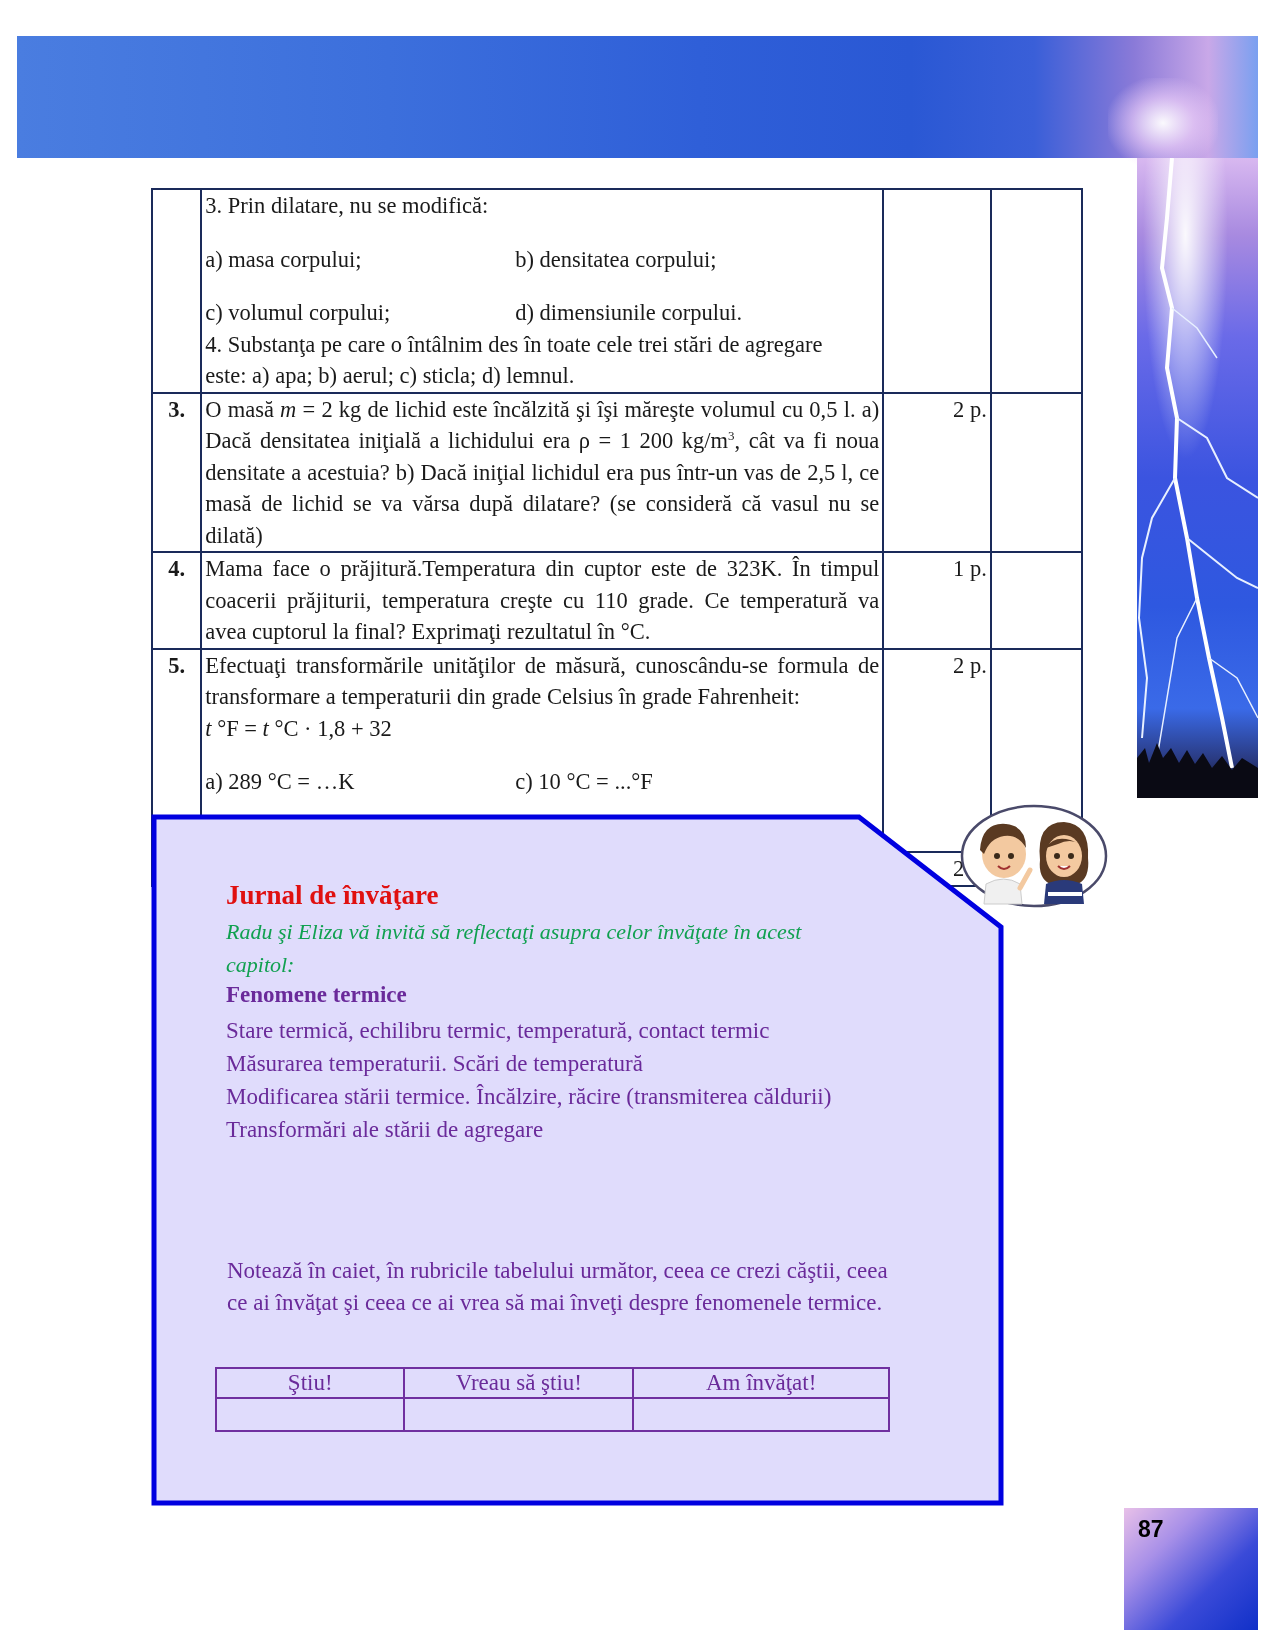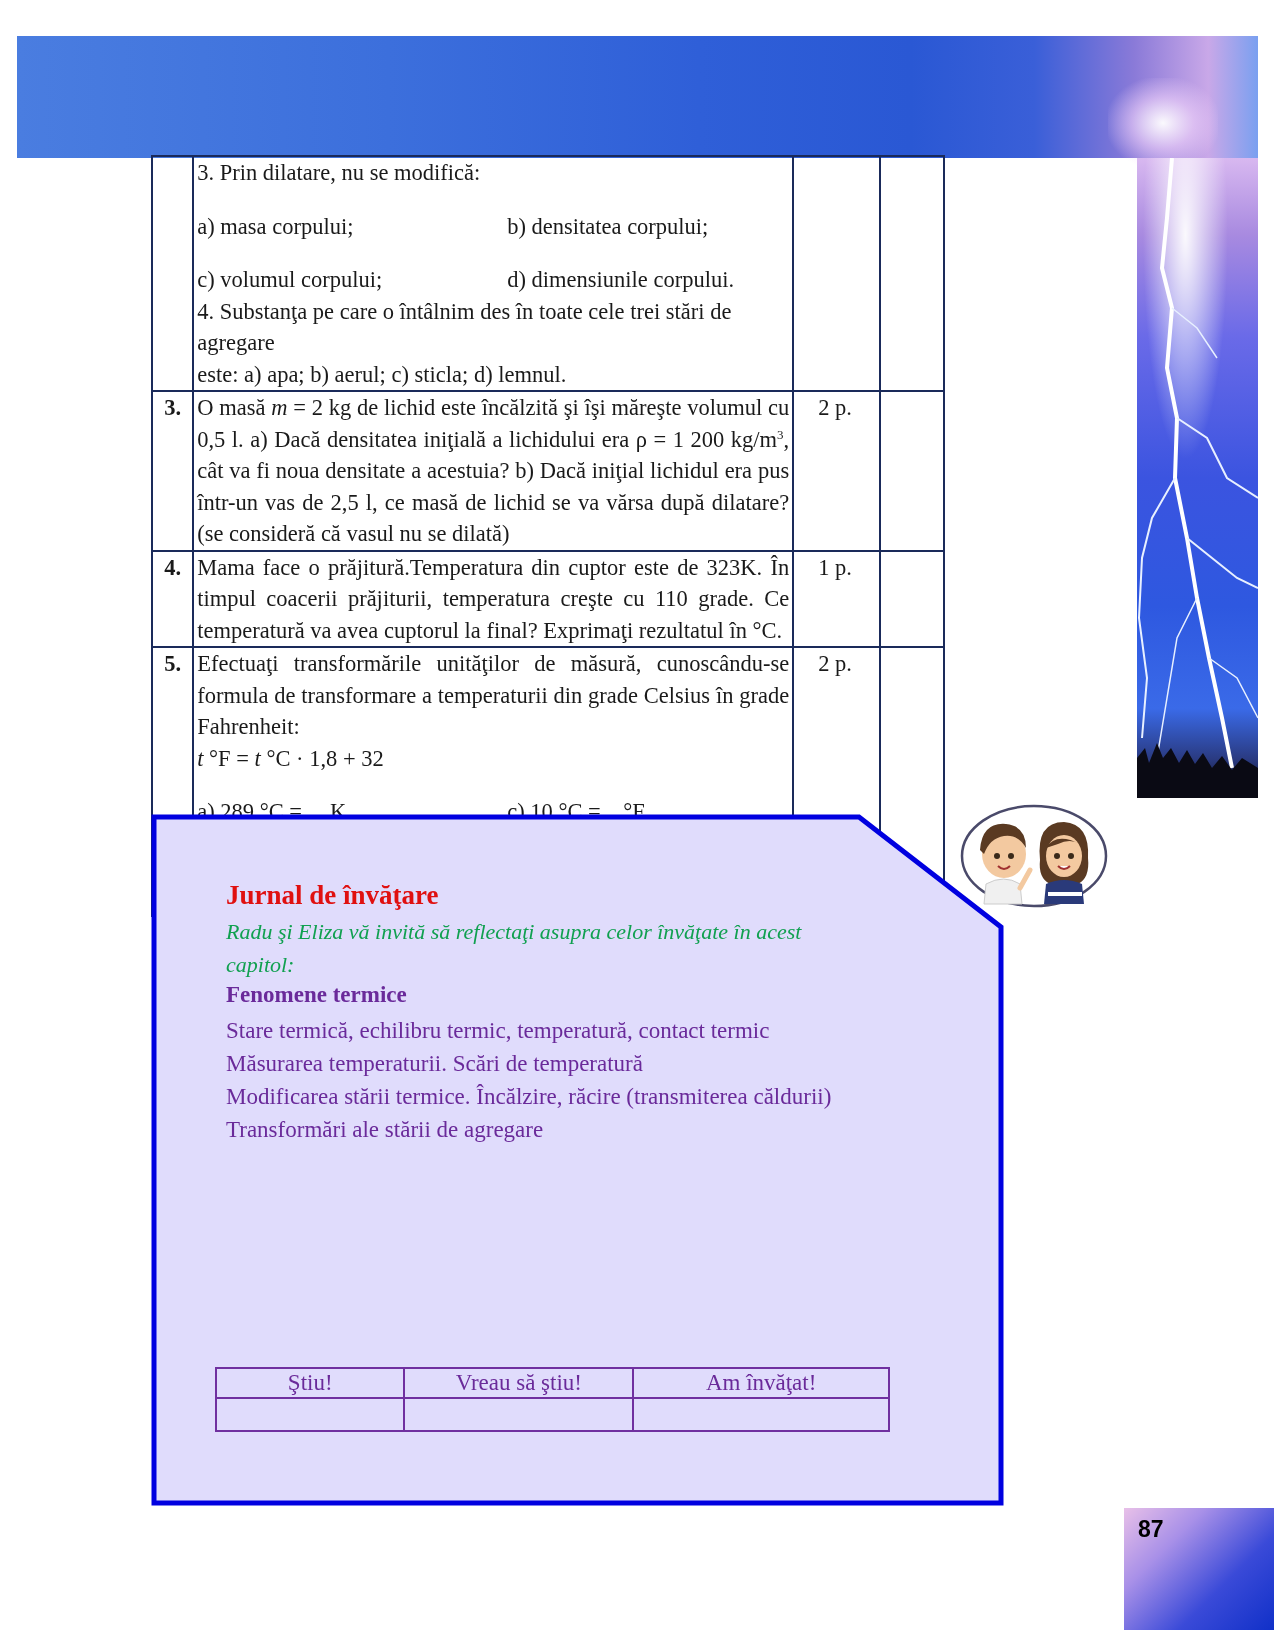--- a/index.html
+++ b/index.html
@@ -17,30 +17,30 @@
     content: ""; position: absolute; right: 40px; bottom: -10px; width: 110px; height: 90px;
     background: radial-gradient(ellipse at center, rgba(255,255,255,0.95) 0%, rgba(240,210,250,0.6) 40%, rgba(200,160,240,0) 75%);
   }
   .lightning-panel {
     position: absolute; left: 1137px; top: 158px; width: 121px; height: 640px;
     background: linear-gradient(180deg, #d8b8f0 0%, #a88ae0 12%, #6a6ae8 28%, #3b54e0 50%, #2e58e0 70%, #3a6ae8 86%, #2a3a80 94%, #0a0a1a 100%);
     overflow: hidden;
   }
   .lightning-panel svg { position: absolute; left: 0; top: 0; }
   .q-table {
-    position: absolute; left: 151px; top: 155px; width: 794px;
+    position: absolute; left: 151px; top: 188px; width: 932px;
     border-collapse: collapse;
     font-size: 22.5px; line-height: 31.5px; border-radius: 22px;
   }
   .q-table td {
     border: 2.5px solid #1a2a5a; vertical-align: top; padding: 0 3px;
   }
   .q-table td.num { width: 45px; text-align: center; font-weight: bold; }
   .q-table td.text { width: 712px; }
-  .q-table td.pts { width: 88px; text-align: left; padding-left: 24px; }
+  .q-table td.pts { width: 88px; text-align: right; padding-left: 24px; }
   .q-table td.grade { width: 96px; }
   .justify { text-align: justify; text-align-last: left; }
   .two-col { display: flex; }
   .two-col span { display: inline-block; margin-top: 22px; }
   .two-col .c1 { width: 310px; }
   .journal {
     position: absolute; left: 151px; top: 814px; width: 855px; height: 537px;
   }
   .journal svg { position: absolute; left: 0; top: 0; }
   .journal-title {
@@ -62,21 +62,21 @@
   .kwl-table {
     position: absolute; left: 64px; top: 553px; width: 675px; border-collapse: collapse;
     font-size: 23px; color: #6a2a9a; padding-left: 16px;
   }
   .kwl-table td { border: 2.5px solid #7030a0; text-align: center; height: 28px; padding: 0; }
   .kwl-table tr.empty td { height: 31px; }
   .kids {
     position: absolute; left: 960px; top: 804px; width: 148px; height: 104px;
   }
   .page-number-box {
-    position: absolute; left: 1124px; top: 1508px; width: 150px; height: 122px;
+    position: absolute; left: 1124px; top: 1508px; width: 134px; height: 122px;
     background: linear-gradient(135deg, #e8c0e8 0%, #a890e8 30%, #3a4ad8 65%, #1030c8 100%);
   }
   .page-number {
     position: absolute; left: 14px; top: 8px; font-family: "Liberation Sans", "DejaVu Sans", sans-serif;
     font-weight: bold; font-size: 23px; color: #000;
   }
 </style>
 </head>
 <body>
 
@@ -166,20 +166,21 @@
   </svg>
   <div class="journal-title">Jurnal de învăţare</div>
   <div class="journal-subtitle">Radu şi Eliza vă invită să reflectaţi asupra celor învăţate în acest capitol:</div>
   <div class="journal-heading">Fenomene termice</div>
   <ul class="journal-topics">
     <li>Stare termică, echilibru termic, temperatură, contact termic</li>
     <li>Măsurarea temperaturii. Scări de temperatură</li>
     <li>Modificarea stării termice. Încălzire, răcire (transmiterea căldurii)</li>
     <li>Transformări ale stării de agregare</li>
   </ul>
+  <div class="journal-note">Notează în caiet, în rubricile tabelului următor, ceea ce crezi căştii, ceea ce ai învăţat şi ceea ce ai vrea să mai înveţi despre fenomenele termice.</div>
   <table class="kwl-table">
     <tbody>
         <tr>
       <td style="width:28%">Ştiu!</td>
       <td style="width:34%">Vreau să ştiu!</td>
       <td style="width:38%">Am învăţat!</td>
     </tr>
     <tr class="empty">
       <td></td>
       <td></td>

